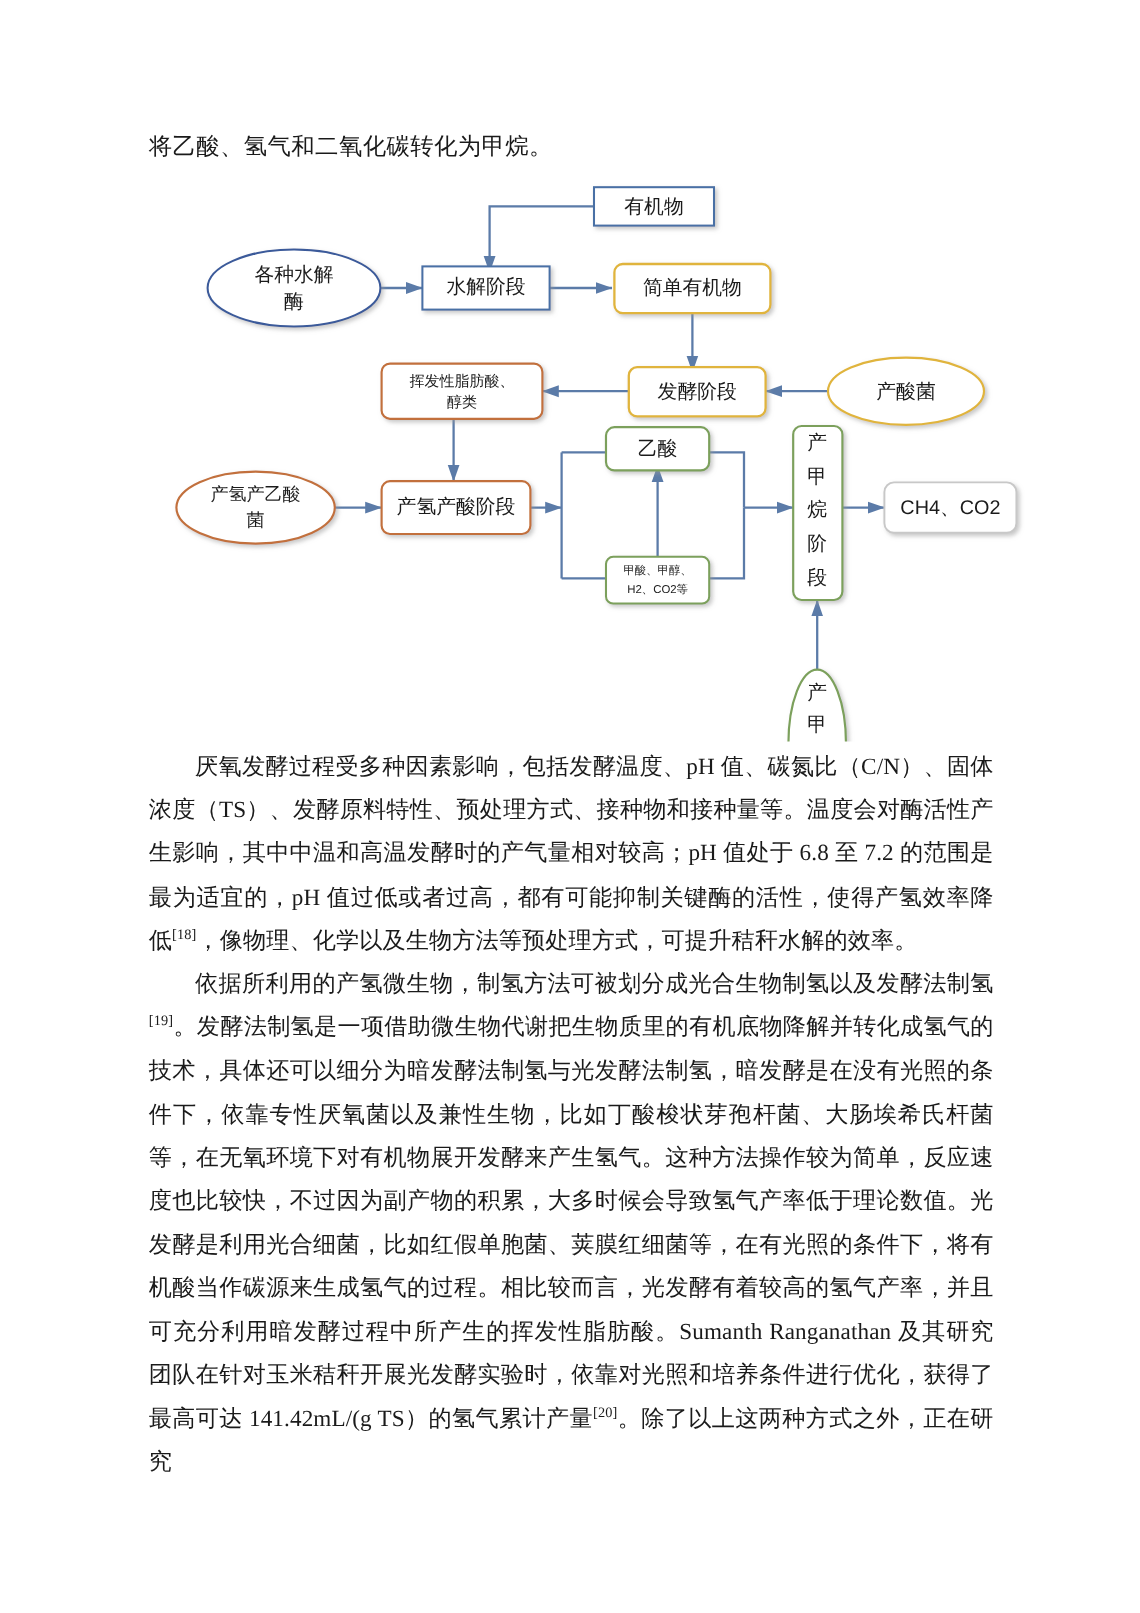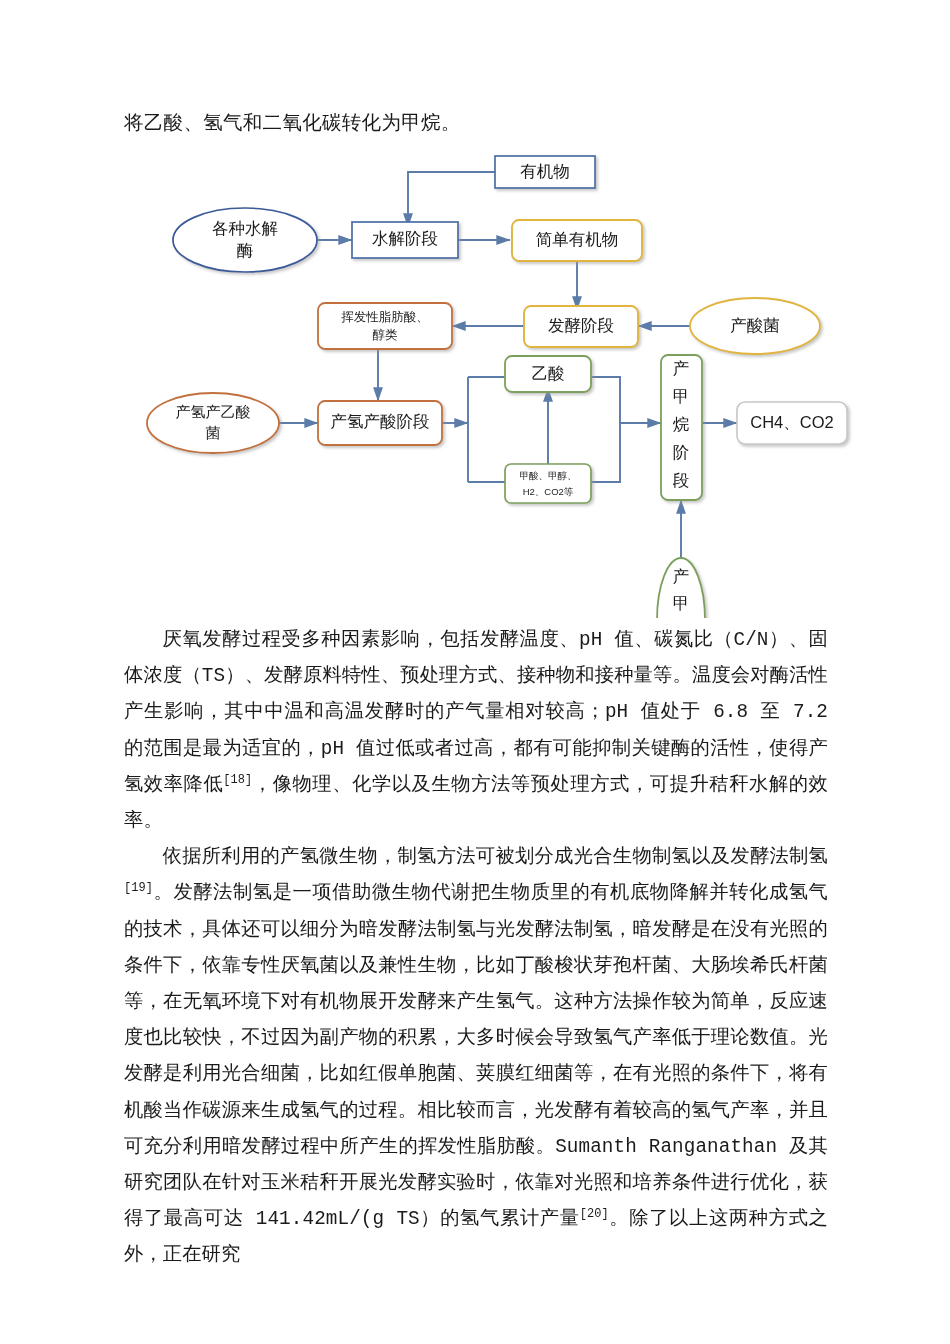--- a/index.html
+++ b/index.html
@@ -57,21 +57,20 @@
   .body-text {
     position: absolute;
     left: 124px;
     top: 622px;
     width: 704px;
     font-size: 19.3px;
     line-height: 36.2px;
     text-align: justify;
     text-justify: inter-ideograph;
     letter-spacing: 0.1px;
-    font-family: Liberation Mono, monospace;
   }
   .body-text p {
     margin: 0;
     text-indent: 2em;
   }
   sup {
     font-size: 0.62em;
     vertical-align: super;
     line-height: 0;
   }

